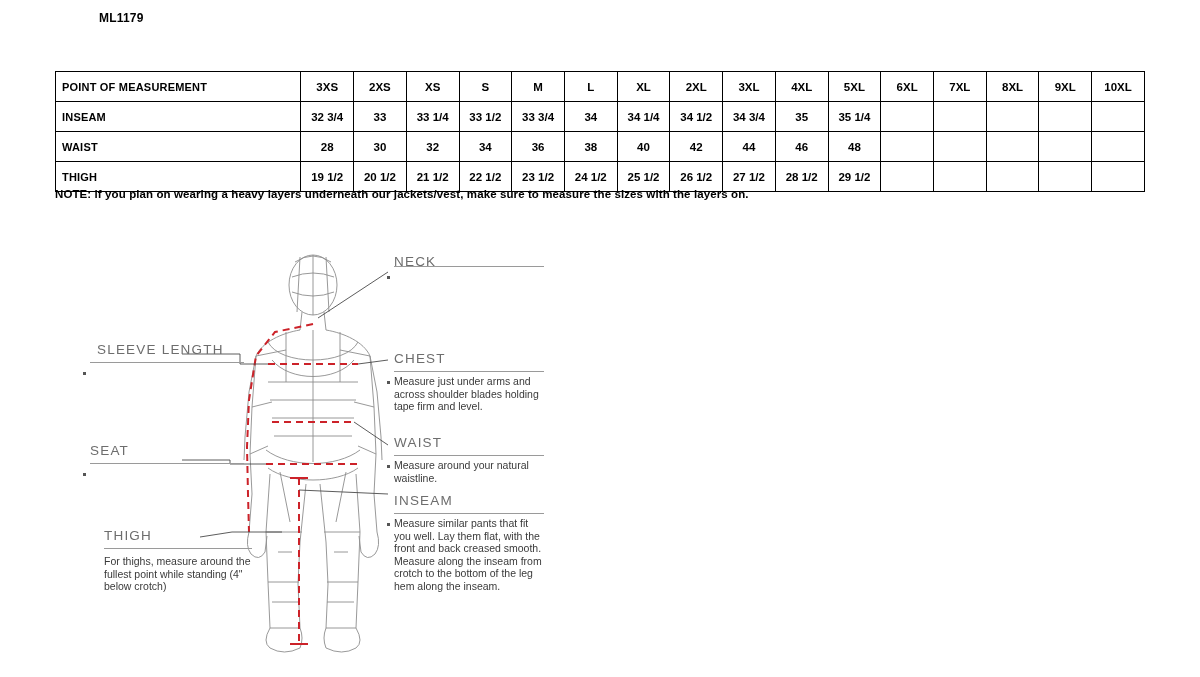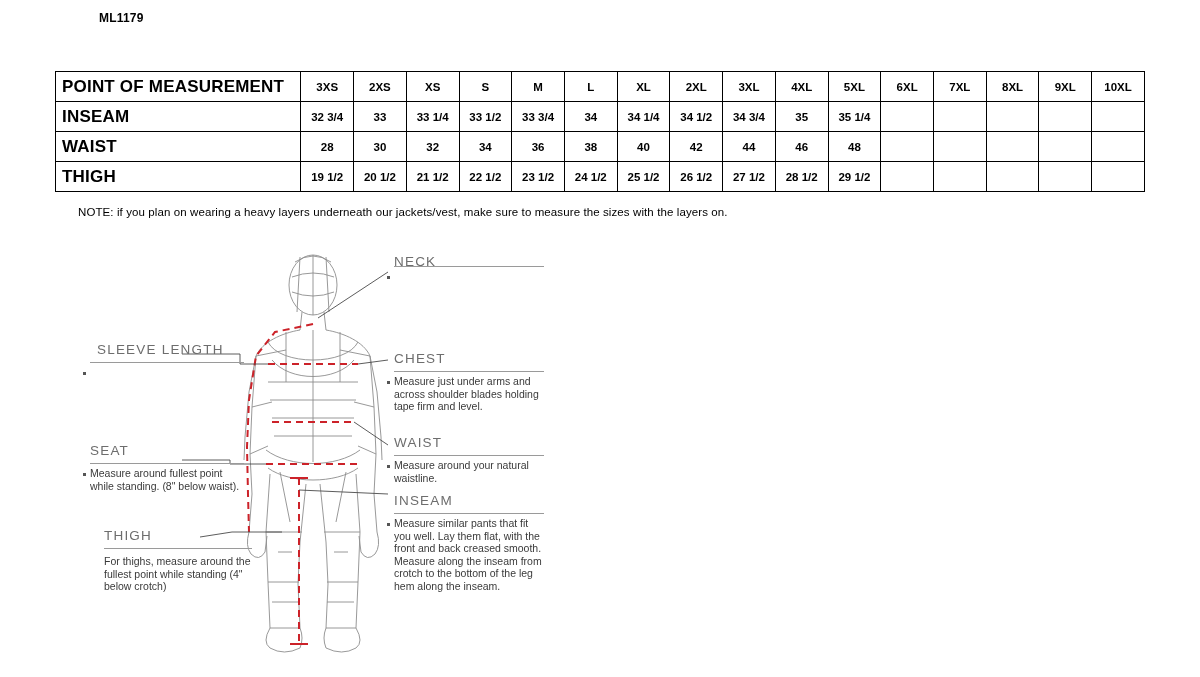--- a/index.html
+++ b/index.html
@@ -40,34 +40,33 @@
     font-size: 11.5px;
     text-align: center;
     font-weight: bold;
     padding: 0;
   }
   #size-table th.pom-head,
   #size-table td.pom-label {
     text-align: left;
     padding-left: 6px;
     width: 228px;
-    font-size: 17px;
+    font-size: 11px;
     font-weight: bold;
     letter-spacing: 0.2px;
   }
   #size-table col.sizecol { width: 49px; }
 
   #note {
     position: absolute;
     left: 55px;
-    top: 206px;
+    top: 188px;
     font-size: 11.5px;
-    font-weight: normal;
+    font-weight: bold;
     letter-spacing: 0.1px;
-    margin-left: 23px;
   }
 
   #figure-area {
     position: absolute;
     left: 0;
     top: 232px;
     width: 1200px;
     height: 430px;
   }
 
@@ -298,21 +297,20 @@
   <div class="bullet" style="left:83px; top:140px;"></div>
 
   <div class="callout-title" style="left:394px; top:119px;">CHEST</div>
   <div class="callout-rule" style="left:394px; top:139px; width:150px;"></div>
   <div class="bullet" style="left:387px; top:149px;"></div>
   <div class="callout-body" style="left:394px; top:143px; width:152px;">Measure just under arms and across shoulder blades holding tape firm and level.</div>
 
   <div class="callout-title" style="left:90px; top:211px;">SEAT</div>
   <div class="callout-rule" style="left:90px; top:231px; width:154px;"></div>
   <div class="bullet" style="left:83px; top:241px;"></div>
-  <div class="callout-body" style="left:90px; top:235px; width:158px;">Measure around fullest point while standing. (8" below waist).</div>
 
   <div class="callout-title" style="left:394px; top:203px;">WAIST</div>
   <div class="callout-rule" style="left:394px; top:223px; width:150px;"></div>
   <div class="bullet" style="left:387px; top:233px;"></div>
   <div class="callout-body" style="left:394px; top:227px; width:152px;">Measure around your natural waistline.</div>
 
   <div class="callout-title" style="left:394px; top:261px;">INSEAM</div>
   <div class="callout-rule" style="left:394px; top:281px; width:150px;"></div>
   <div class="bullet" style="left:387px; top:291px;"></div>
   <div class="callout-body" style="left:394px; top:285px; width:152px;">Measure similar pants that fit you well. Lay them flat, with the front and back creased smooth. Measure along the inseam from crotch to the bottom of the leg hem along the inseam.</div>

